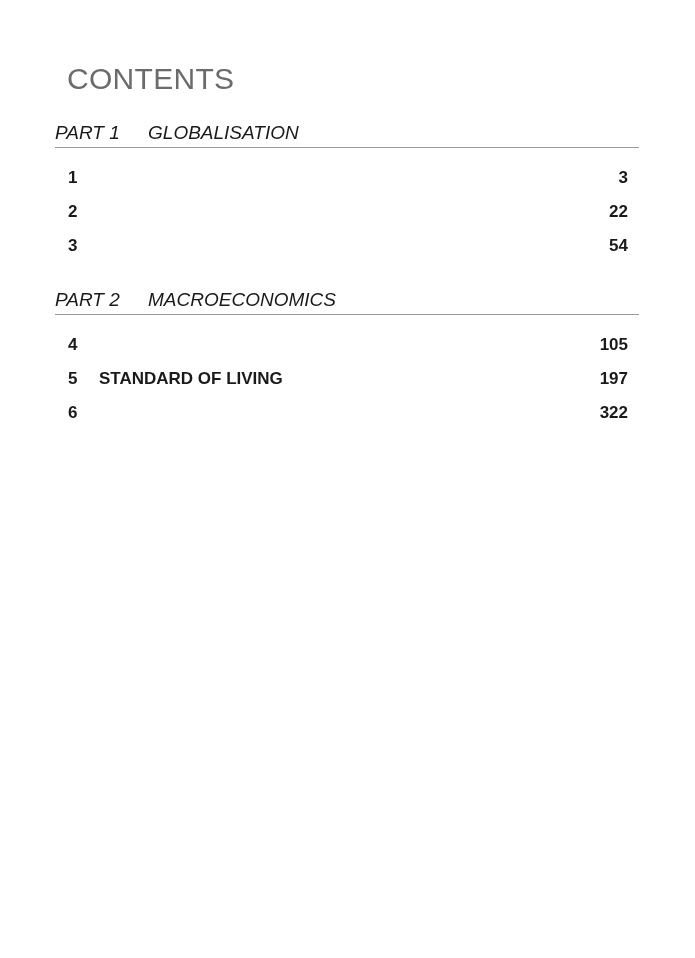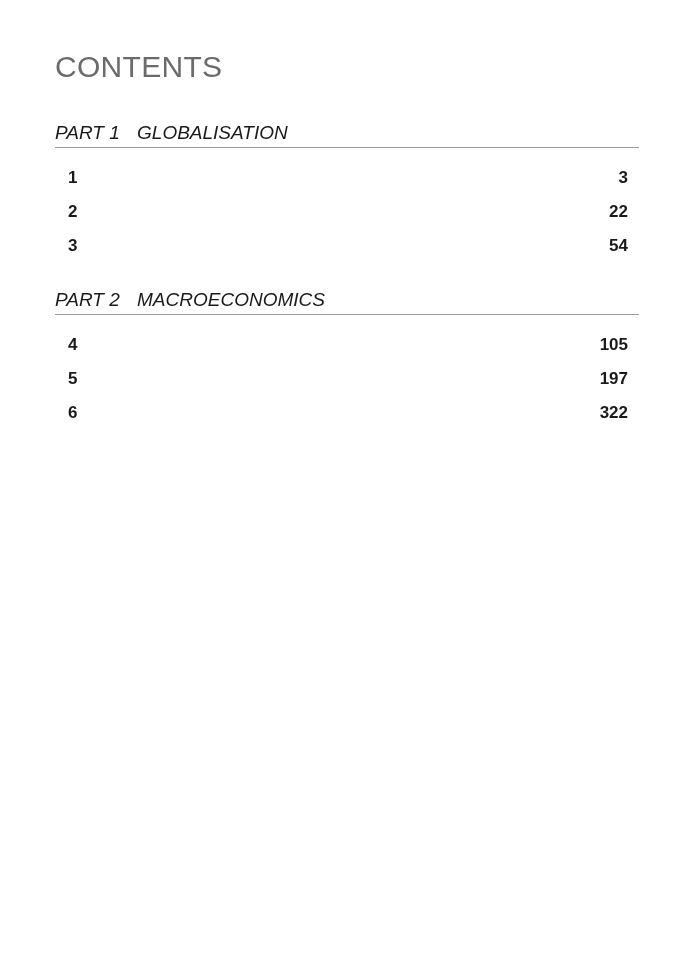--- a/index.html
+++ b/index.html
@@ -1,22 +1,22 @@
 <!DOCTYPE html>
 <html><head>
   <meta charset="utf-8">
   <style>
     html, body { margin: 0; padding: 0; background: #ffffff; }
     body { width: 695px; height: 958px; position: relative; overflow: hidden;
            font-family: "Liberation Sans", "DejaVu Sans", sans-serif; }
     .title { position: absolute; left: 55px; top: 50px; font-size: 30px; color: #6b6b6b;
-             font-weight: normal; letter-spacing: 0.3px; margin: 0; }
+             font-weight: normal; letter-spacing: 0.3px; margin: 12px; }
     .part { position: absolute; left: 55px; width: 584px; border-bottom: 1px solid #9a9a9a; }
     .part-label { font-style: italic; font-size: 19px; color: #1a1a1a; line-height: 24px; padding-bottom: 2px; display: block; }
-    .part-label .num { margin-right: 12px; font-style: italic; }
+    .part-label .num { margin-right: 23px; font-style: italic; }
     .row { position: absolute; left: 68px; width: 560px; font-size: 17px; color: #1a1a1a; font-weight: bold; height: 24px; line-height: 24px; }
     .row .ch-num { position: absolute; left: 0; }
     .row .ch-title { position: absolute; left: 31px; }
     .row .ch-page { position: absolute; right: 0; }
   </style>
 </head>
 <body>
 
 <h1 class="title">CONTENTS</h1>
 
@@ -46,18 +46,19 @@
     <span>MACROECONOMICS</span>
   </span>
 </div>
 
 <div class="row" style="top:333px;">
   <span class="ch-num">4</span>
   <span class="ch-page">105</span>
 </div>
 <div class="row" style="top:367px;">
   <span class="ch-num">5</span>
+  <span class="ch-title">STANDARD OF LIVING</span>
   <span class="ch-page">197</span>
 </div>
 <div class="row" style="top:401px;">
   <span class="ch-num">6</span>
   <span class="ch-page">322</span>
 </div>
 
 </body></html>

